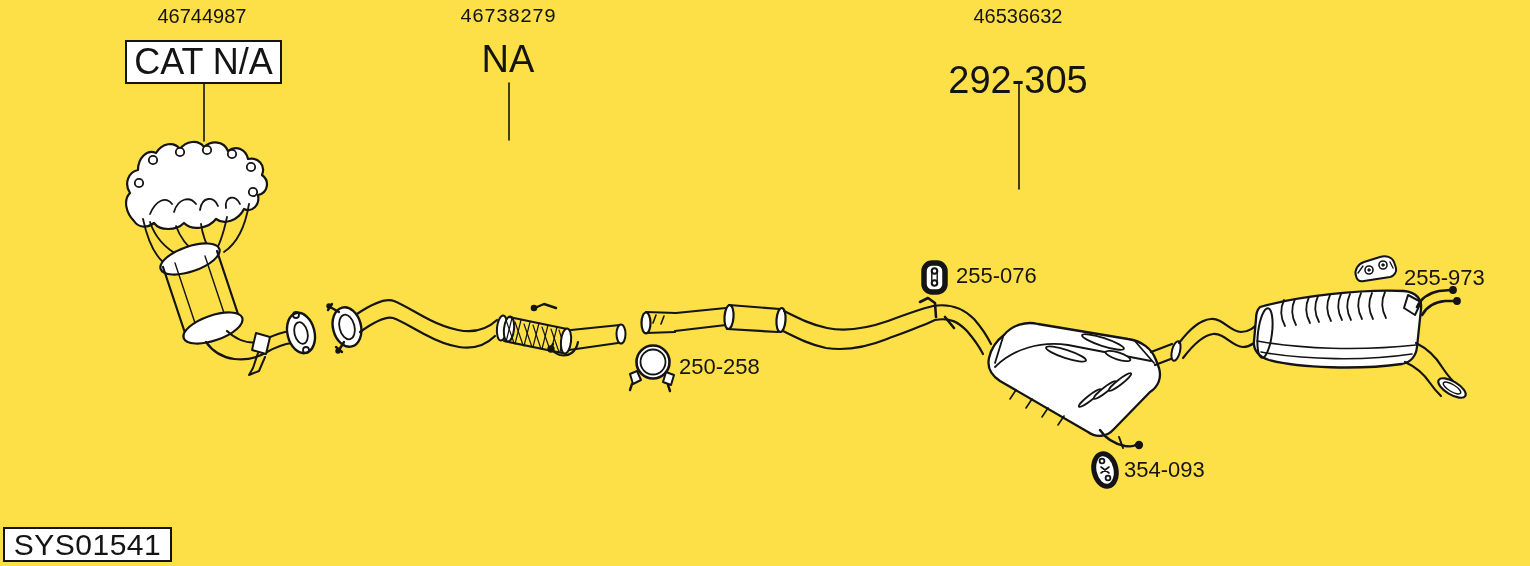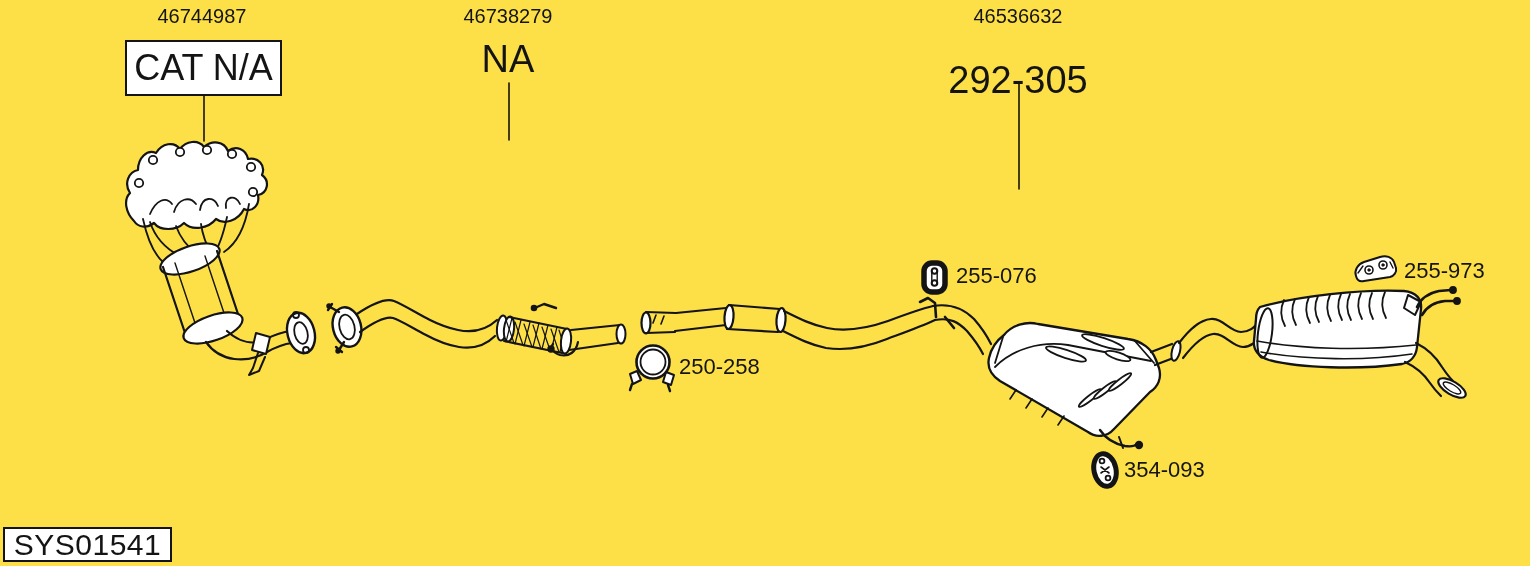--- a/index.html
+++ b/index.html
@@ -8,21 +8,21 @@
     font-family:"Liberation Sans", sans-serif;color:#141414;
   }
   .canvas svg{position:absolute;left:0;top:0;}
   .lbl{position:absolute;white-space:nowrap;color:#141414;}
   .pn{font-size:20px;width:200px;text-align:center;}
   .big{font-size:38px;width:200px;text-align:center;letter-spacing:0;}
   .boxed{
     position:absolute;border:2px solid #141414;box-sizing:border-box;
     display:flex;align-items:center;justify-content:center;background:#fff;
   }
-  .catbox{left:125px;top:40px;width:157px;height:56px;font-size:36px;}
+  .catbox{left:125px;top:40px;width:157px;height:44px;font-size:36px;}
   .sysbox{left:3px;top:527px;width:169px;height:35px;font-size:30px;letter-spacing:.5px;}
   .fit{font-size:22px;}
 </style>
 </head>
 <body>
 
 <div class="canvas">
 
   <svg width="1530" height="566" viewBox="0 0 1530 566">
     <g stroke="#141414" fill="none" stroke-linecap="round" stroke-linejoin="round">
@@ -192,28 +192,28 @@
       </g>
 
     </g>
   </svg>
 
   <div class="lbl pn" style="left:102px;top:5px;">46744987</div>
   <div class="boxed catbox">
     <span>CAT N/A</span>
   </div>
 
-  <div class="lbl pn" style="left:408px;top:5px;">46738279</div>
+  <div class="lbl pn" style="left:408px;top:5px;font-family:Liberation Mono, monospace;">46738279</div>
   <div class="lbl big" style="left:408px;top:38px;">NA</div>
 
   <div class="lbl pn" style="left:918px;top:5px;">46536632</div>
   <div class="lbl big" style="left:918px;top:38px;margin-top:21px;">292-305</div>
 
   <div class="lbl fit" style="left:679px;top:354px;">250-258</div>
   <div class="lbl fit" style="left:956px;top:263px;">255-076</div>
   <div class="lbl fit" style="left:1124px;top:457px;">354-093</div>
-  <div class="lbl fit" style="left:1404px;top:258px;">255-973</div>
+  <div class="lbl fit" style="left:1404px;top:265px;">255-973</div>
 
   <div class="boxed sysbox">
     <span>SYS01541</span>
   </div>
 
 </div>
 
 </body></html>

